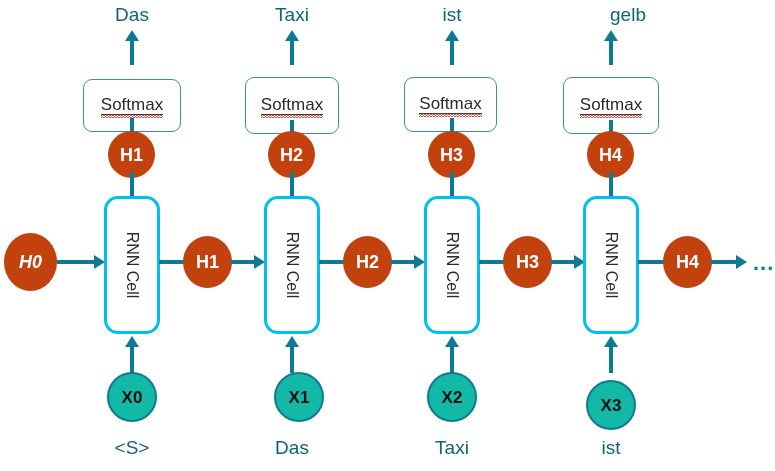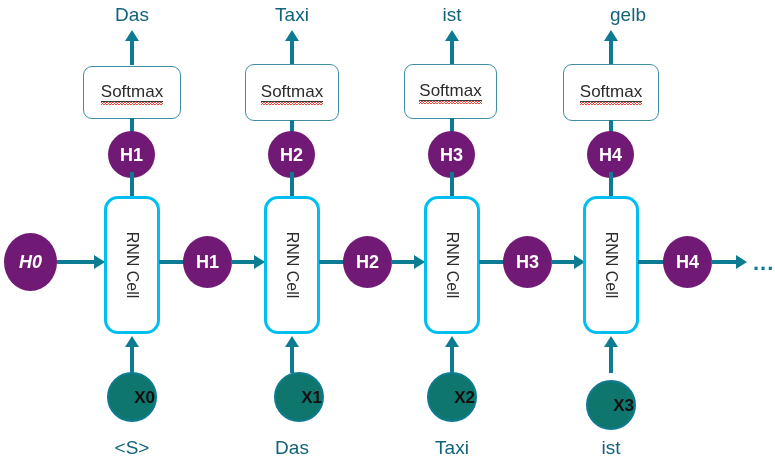--- a/index.html
+++ b/index.html
@@ -58,20 +58,21 @@
 
   
   .softmax-box {
     background: #ffffff;
     border: 1.3px solid #3f8fa4;
     border-radius: 9px;
     box-sizing: border-box;
     display: flex;
     align-items: center;
     justify-content: center;
+    margin-top: 13px;
   }
   .softmax-text {
     position: relative;
     color: #2b2b2b;
     font-size: 17px;
     font-family: "Liberation Sans", sans-serif;
     line-height: 1;
     white-space: nowrap;
     border-bottom: 1.2px solid #3a3a3a;
     padding-bottom: 1px;
@@ -86,41 +87,41 @@
     height: 3px;
     background-image:
       linear-gradient(135deg, transparent 42%, #e8493f 42%, #e8493f 58%, transparent 58%),
       linear-gradient(45deg,  transparent 42%, #e8493f 42%, #e8493f 58%, transparent 58%);
     background-size: 3px 3px;
     background-repeat: repeat-x;
   }
 
   
   .h-circle {
-    background: #701a75;
+    background: #c2410c;
     border-radius: 50%;
     display: flex;
     align-items: center;
     justify-content: center;
     color: #ffffff;
     font-weight: bold;
     font-size: 18px;
     font-family: "Liberation Sans", sans-serif;
     line-height: 1;
     box-sizing: border-box;
   }
 
   
   .x-circle {
-    background: #0f766e;
+    background: #14b8a6;
     border: 2.2px solid #0d7b92;
     border-radius: 50%;
     display: flex;
     align-items: center;
-    justify-content: flex-end;
+    justify-content: center;
     color: #111111;
     font-weight: bold;
     font-size: 17px;
     font-family: "Liberation Sans", sans-serif;
     line-height: 1;
     box-sizing: border-box;
   }
 
   
   .rnn-cell {

